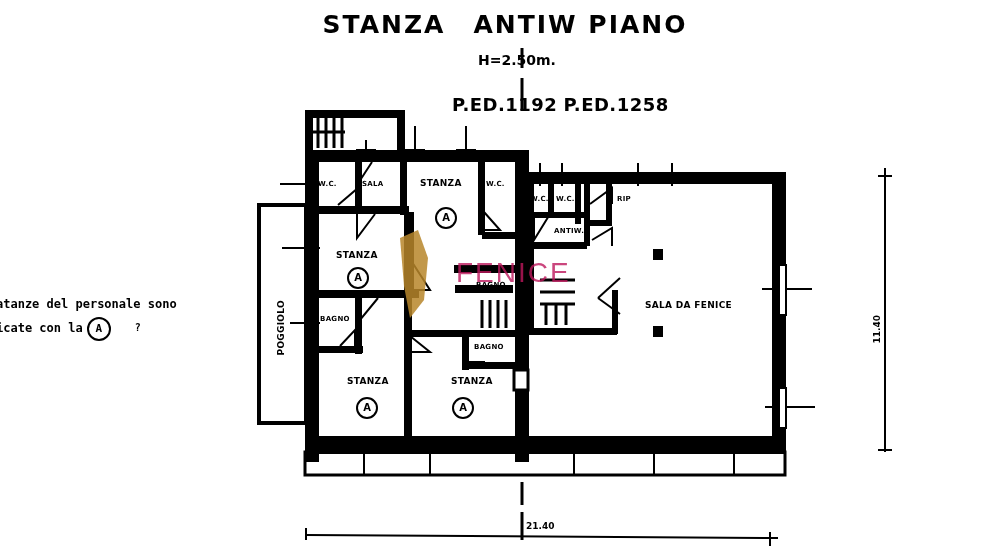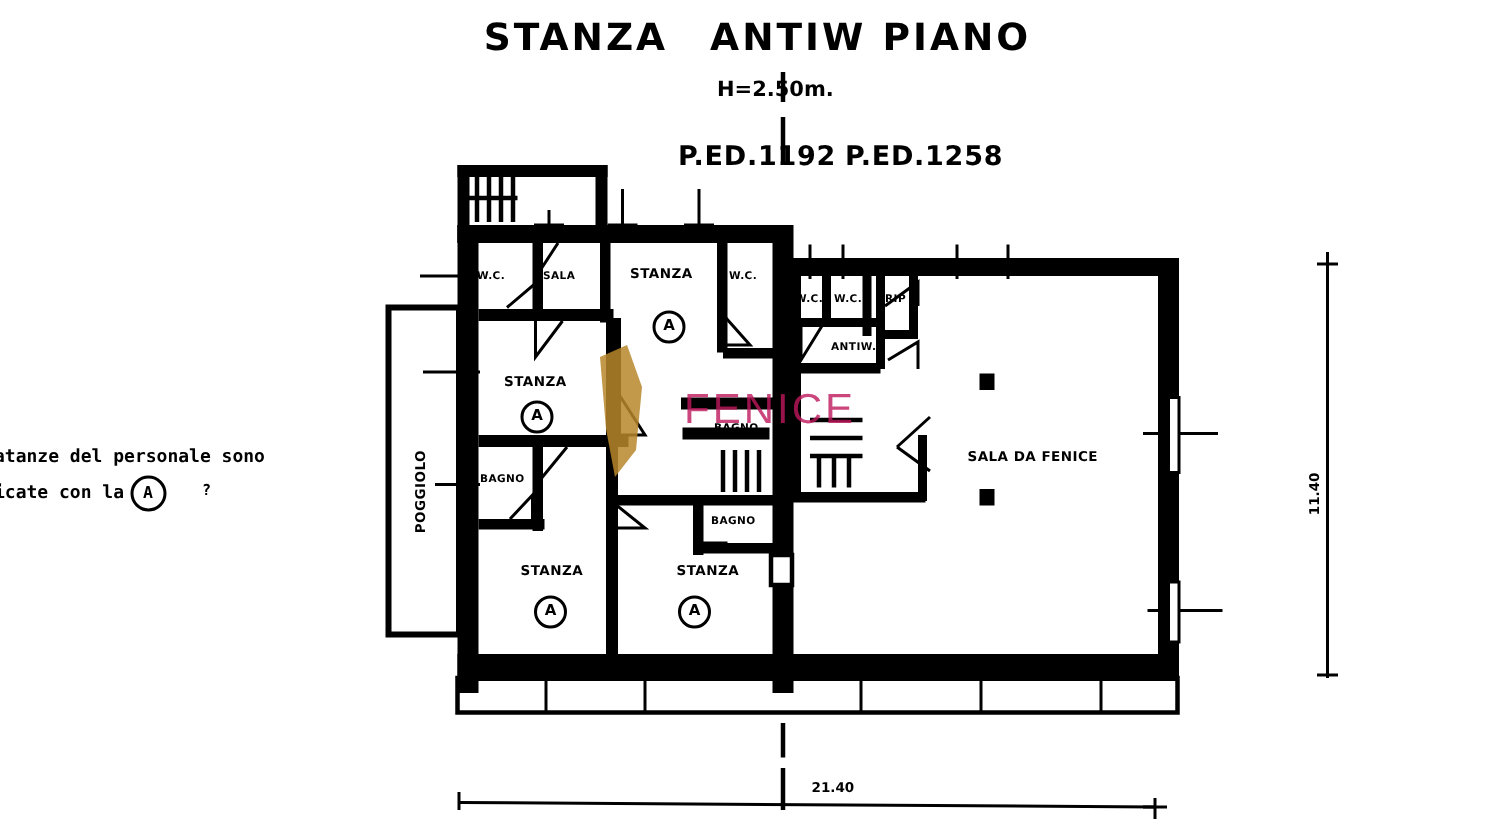--- a/index.html
+++ b/index.html
@@ -193,22 +193,22 @@
 <div class="abs lbl sm" style="left:476px;top:281px;">BAGNO</div>
 <div class="abs lbl sm" style="left:474px;top:343px;">BAGNO</div>
 
 <div class="abs lbl" style="left:347px;top:376px;">STANZA</div>
 <div class="abs marker" style="left:356px;top:397px;">A</div>
 <div class="abs lbl" style="left:451px;top:376px;">STANZA</div>
 <div class="abs marker" style="left:452px;top:397px;">A</div>
 
 <div class="abs lbl sm" style="left:530px;top:195px;">W.C.</div>
 <div class="abs lbl sm" style="left:556px;top:195px;">W.C.</div>
-<div class="abs lbl sm" style="left:590px;top:195px;">RIP</div>
+<div class="abs lbl sm" style="left:590px;top:195px;padding-left:27px;">RIP</div>
 <div class="abs lbl sm" style="left:554px;top:227px;">ANTIW.C</div>
 
 <div class="abs lbl" style="left:645px;top:300px;">SALA DA FENICE</div>
 <div class="abs lbl vert" style="left:276px;top:300px;">POGGIOLO</div>
 
-<div class="abs dim" style="left:541px;top:521px;">21.40</div>
+<div class="abs dim" style="left:526px;top:521px;">21.40</div>
 <div class="abs dim vert" style="left:872px;top:315px;">11.40</div>
 
 <div class="abs watermark">FENICE</div>
 
 </body></html>

